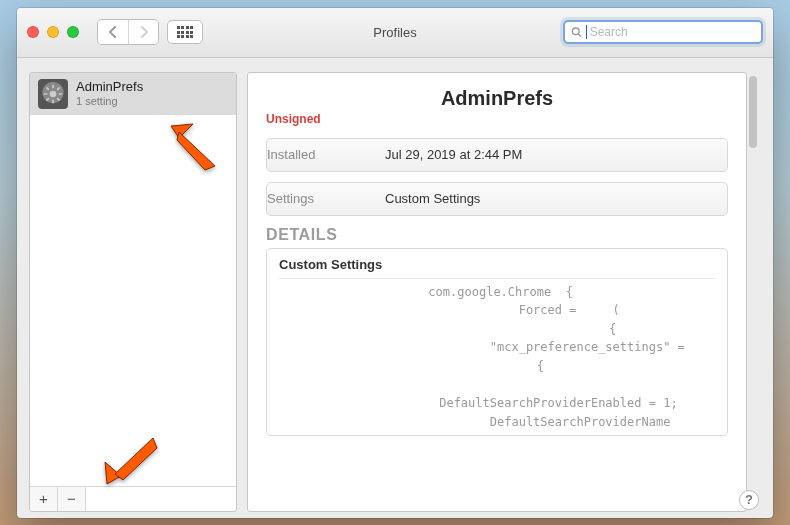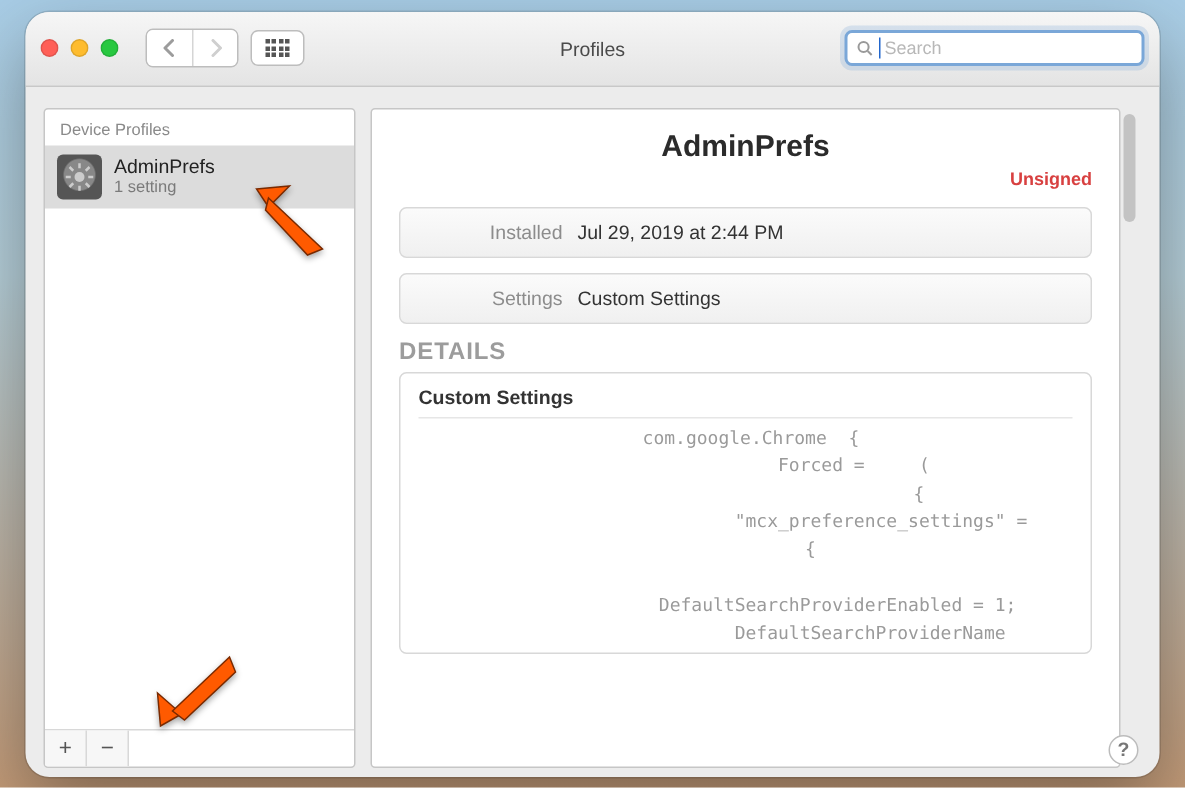--- a/index.html
+++ b/index.html
@@ -5,21 +5,21 @@
   * { box-sizing: border-box; margin: 0; padding: 0; }
   html, body { width: 790px; height: 525px; overflow: hidden; font-family: -apple-system, "Helvetica Neue", Arial, sans-serif; }
   body {
     background: linear-gradient(180deg, #a8cde6 0%, #b6cfd9 35%, #c39b78 100%);
     display: flex; align-items: center; justify-content: center;
     position: relative;
   }
   .window {
     width: 756px; height: 510px;
     background: #ececec;
-    border-radius: 16px;
+    border-radius: 4px;
     box-shadow: 0 20px 50px rgba(0,0,0,0.35), 0 0 0 1px rgba(0,0,0,0.12);
     display: flex; flex-direction: column;
     overflow: hidden;
     position: relative;
   }
   
   .titlebar {
     height: 50px;
     background: linear-gradient(#f6f6f6,#e4e4e4);
     border-bottom: 1px solid #c8c8c8;
@@ -57,23 +57,23 @@
   .profile-item .name { font-size:13px; color:#222; }
   .profile-item .sub { font-size:11px; color:#7a7a7a; }
   .sb-foot { display:flex; border-top:1px solid #d8d8d8; }
   .sb-foot button { width:28px; height:24px; background:#f7f7f7; border:none; border-right:1px solid #d8d8d8; font-size:15px; color:#555; cursor:pointer;}
   
   .main { flex:1; position:relative; }
   .mainbox { position:absolute; inset:0 14px 0 0; border:1px solid #c6c6c6; background:#fff; border-radius:3px; padding:14px 18px 0 18px; overflow:hidden;}
   .scrollbar{ position:absolute; right:2px; top:2px; bottom:2px; width:12px; }
   .scrollbar .thumb{ position:absolute; left:2px; right:2px; top:2px; height:72px; background:#c3c3c3; border-radius:5px;}
   .m-title { text-align:center; font-size:20px; font-weight:700; color:#2b2b2b; }
-  .m-sub { text-align:right; font-size:12px; color:#d84040; font-weight:600; margin-top:2px; margin-bottom:12px;}
+  .m-sub { text-align:left; font-size:12px; color:#d84040; font-weight:600; margin-top:2px; margin-bottom:12px;}
   .rowcard { border:1px solid #d8d8d8; border-radius:5px; background:linear-gradient(#fbfbfb,#f0f0f0); height:34px; display:flex; align-items:center; margin-bottom:10px; font-size:13px;}
-  .rowcard .k { width:118px; text-align:right; color:#8c8c8c; padding-right:10px;}
+  .rowcard .k { width:118px; color:#8c8c8c; padding-right:10px;}
   .rowcard .v { color:#333; }
   .det-label{ font-size:16px; letter-spacing:0.6px; color:#9c9c9c; margin:6px 0 4px; font-weight:600;}
   .detbox { border:1px solid #d8d8d8; border-radius:5px; background:#fff; padding:8px 12px 4px; }
   .detbox .hdr { font-size:13px; font-weight:700; color:#333; border-bottom:1px solid #e6e6e6; padding-bottom:6px; margin-bottom:4px;}
   .code { font-family: Menlo, Consolas, monospace; font-size:12px; color:#9a9a9a; white-space:pre; line-height:1.55; overflow:hidden;text-align:center;}
   
   .help { position:absolute; right:14px; bottom:8px; width:20px; height:20px; border-radius:50%; background:#fff; border:1px solid #bcbcbc; color:#777; font-size:13px; display:flex; align-items:center; justify-content:center; font-weight:600;}
   
   .arrow { position:absolute; filter: drop-shadow(0 2px 2px rgba(0,0,0,0.35)); pointer-events:none;}
   .arrow svg{ display:block; }
@@ -126,21 +126,20 @@
           <line x1="11" y1="11" x2="15" y2="15"></line>
         </svg>
       <span class="caret"></span>
       <input type="text" placeholder="Search" style="">
     </div>
   </div>
 
   <div class="body">
     <div class="sidebar">
       <div class="sidebox">
-        <div class="sb-header">Device Profiles</div>
         <div class="profile-item">
           <div class="picn">
             <svg viewBox="0 0 24 24">
                 <circle cx="12" cy="12" r="4" fill="#ccc"></circle>
                 <g stroke="#ccc" stroke-width="2">
                   <line x1="12" y1="1" x2="12" y2="5"></line>
                   <line x1="12" y1="19" x2="12" y2="23"></line>
                   <line x1="1" y1="12" x2="5" y2="12"></line>
                   <line x1="19" y1="12" x2="23" y2="12"></line>
                   <line x1="4" y1="4" x2="7" y2="7"></line>

